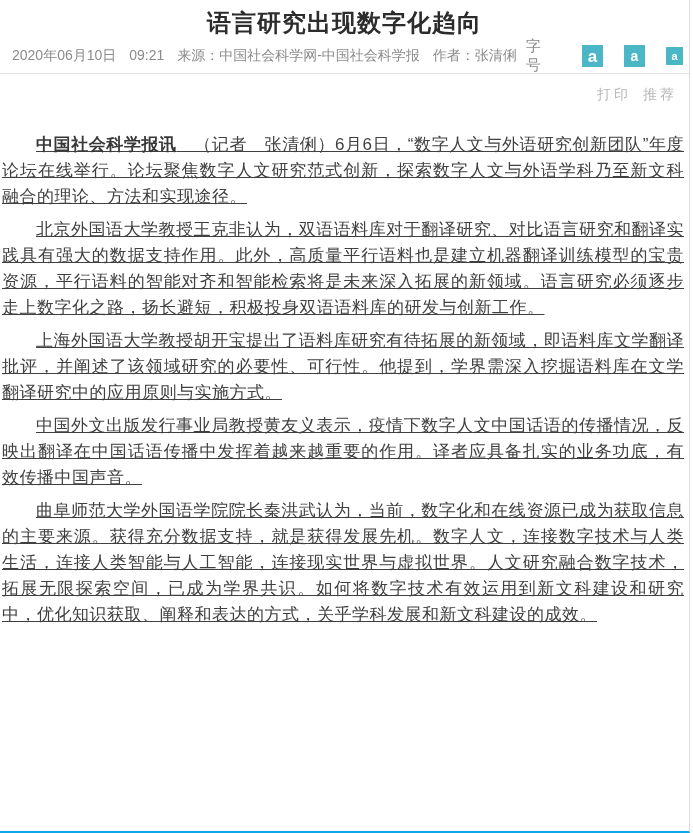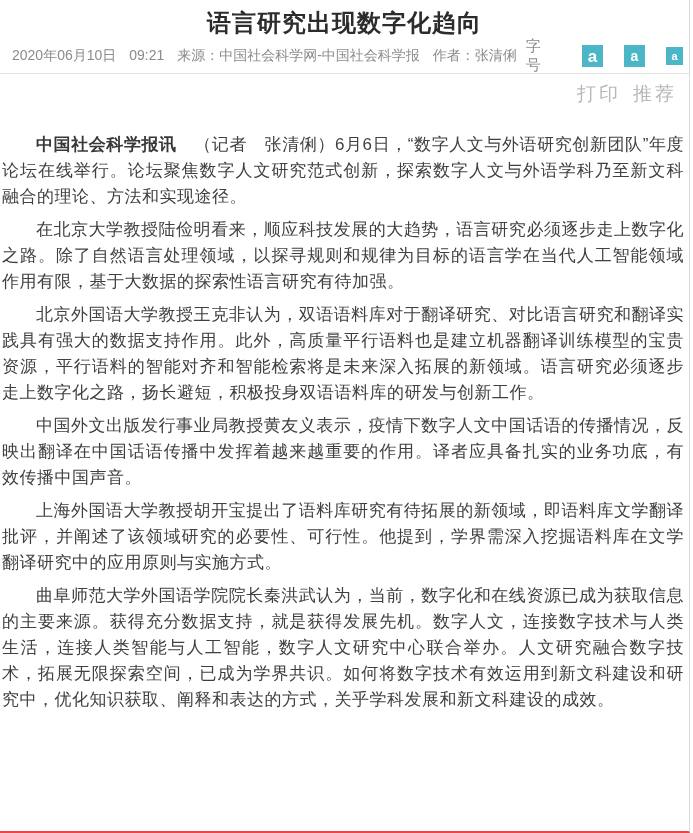--- a/index.html
+++ b/index.html
@@ -7,21 +7,21 @@
     margin: 0; padding: 0;
     width: 693px; height: 833px;
     background: #ffffff;
     font-family: "Liberation Sans", "DejaVu Sans", sans-serif;
     overflow: hidden;
   }
   .page {
     width: 690px;
     height: 833px;
     border-right: 1px solid #dcdcdc;
-    border-bottom: 2px solid #ef4444;
+    border-bottom: 2px solid #0ea5e9;
     background: #ffffff;
   }
   .title {
     margin: 0;
     padding: 9px 10px 8px;
     font-size: 24px;
     line-height: 28px;
     font-weight: bold;
     color: #2c2c2c;
     text-align: center;
@@ -68,33 +68,34 @@
   .fs-btn.medium { width: 22px; height: 22px; font-size: 14px; }
   .fs-btn.small  { width: 18px; height: 18px; font-size: 11px; }
   .divider {
     border-top: 1px solid #e2e2e2;
     height: 0;
   }
   .actions-row {
     display: flex;
     justify-content: flex-end;
     padding: 10px 12px 0 0;
-    font-size: 19px;
+    font-size: 14px;
     line-height: 20px;
     color: #b8b8b8;
     letter-spacing: 3px;
   }
   .action { cursor: pointer; margin-left: 12px; }
   .article {
     padding: 28px 5px 0 2px;
     font-size: 17px;
     line-height: 26px;
     letter-spacing: 0.5px;
     color: #404040;
     text-align: justify;
+    text-decoration: underline;
   }
   .article p {
     margin: 0 0 7px 0;
     text-indent: 2em;
   }
   .article b { font-weight: bold; color: #383838; }
 </style>
 </head>
 <body>
 
@@ -119,20 +120,19 @@
 
   <div class="divider"></div>
 
   <div class="actions-row">
     <span class="action">打印</span>
     <span class="action">推荐</span>
   </div>
 
   <div class="article">
     <p><b>中国社会科学报讯</b><span>　（记者　张清俐）6月6日，“数字人文与外语研究创新团队”年度论坛在线举行。论坛聚焦数字人文研究范式创新，探索数字人文与外语学科乃至新文科融合的理论、方法和实现途径。</span></p>
-    <p><span>在北京大学教授陆俭明看来，顺应科技发展的大趋势，语言研究必须逐步走上数字化之路。除了自然语言处理领域，以探寻规则和规律为目标的语言学在当代人工智能领域作用有限，基于大数据的探索性语言研究有待加强。</span></p>
     <p><span>北京外国语大学教授王克非认为，双语语料库对于翻译研究、对比语言研究和翻译实践具有强大的数据支持作用。此外，高质量平行语料也是建立机器翻译训练模型的宝贵资源，平行语料的智能对齐和智能检索将是未来深入拓展的新领域。语言研究必须逐步走上数字化之路，扬长避短，积极投身双语语料库的研发与创新工作。</span></p>
+    <p><span>上海外国语大学教授胡开宝提出了语料库研究有待拓展的新领域，即语料库文学翻译批评，并阐述了该领域研究的必要性、可行性。他提到，学界需深入挖掘语料库在文学翻译研究中的应用原则与实施方式。</span></p>
     <p><span>中国外文出版发行事业局教授黄友义表示，疫情下数字人文中国话语的传播情况，反映出翻译在中国话语传播中发挥着越来越重要的作用。译者应具备扎实的业务功底，有效传播中国声音。</span></p>
-    <p><span>上海外国语大学教授胡开宝提出了语料库研究有待拓展的新领域，即语料库文学翻译批评，并阐述了该领域研究的必要性、可行性。他提到，学界需深入挖掘语料库在文学翻译研究中的应用原则与实施方式。</span></p>
-    <p><span>曲阜师范大学外国语学院院长秦洪武认为，当前，数字化和在线资源已成为获取信息的主要来源。获得充分数据支持，就是获得发展先机。数字人文，连接数字技术与人类生活，连接人类智能与人工智能，数字人文研究中心联合举办。人文研究融合数字技术，拓展无限探索空间，已成为学界共识。如何将数字技术有效运用到新文科建设和研究中，优化知识获取、阐释和表达的方式，关乎学科发展和新文科建设的成效。</span></p>
+    <p><span>曲阜师范大学外国语学院院长秦洪武认为，当前，数字化和在线资源已成为获取信息的主要来源。获得充分数据支持，就是获得发展先机。数字人文，连接数字技术与人类生活，连接人类智能与人工智能，连接现实世界与虚拟世界。人文研究融合数字技术，拓展无限探索空间，已成为学界共识。如何将数字技术有效运用到新文科建设和研究中，优化知识获取、阐释和表达的方式，关乎学科发展和新文科建设的成效。</span></p>
   </div>
 
 </div>
 
 </body></html>

